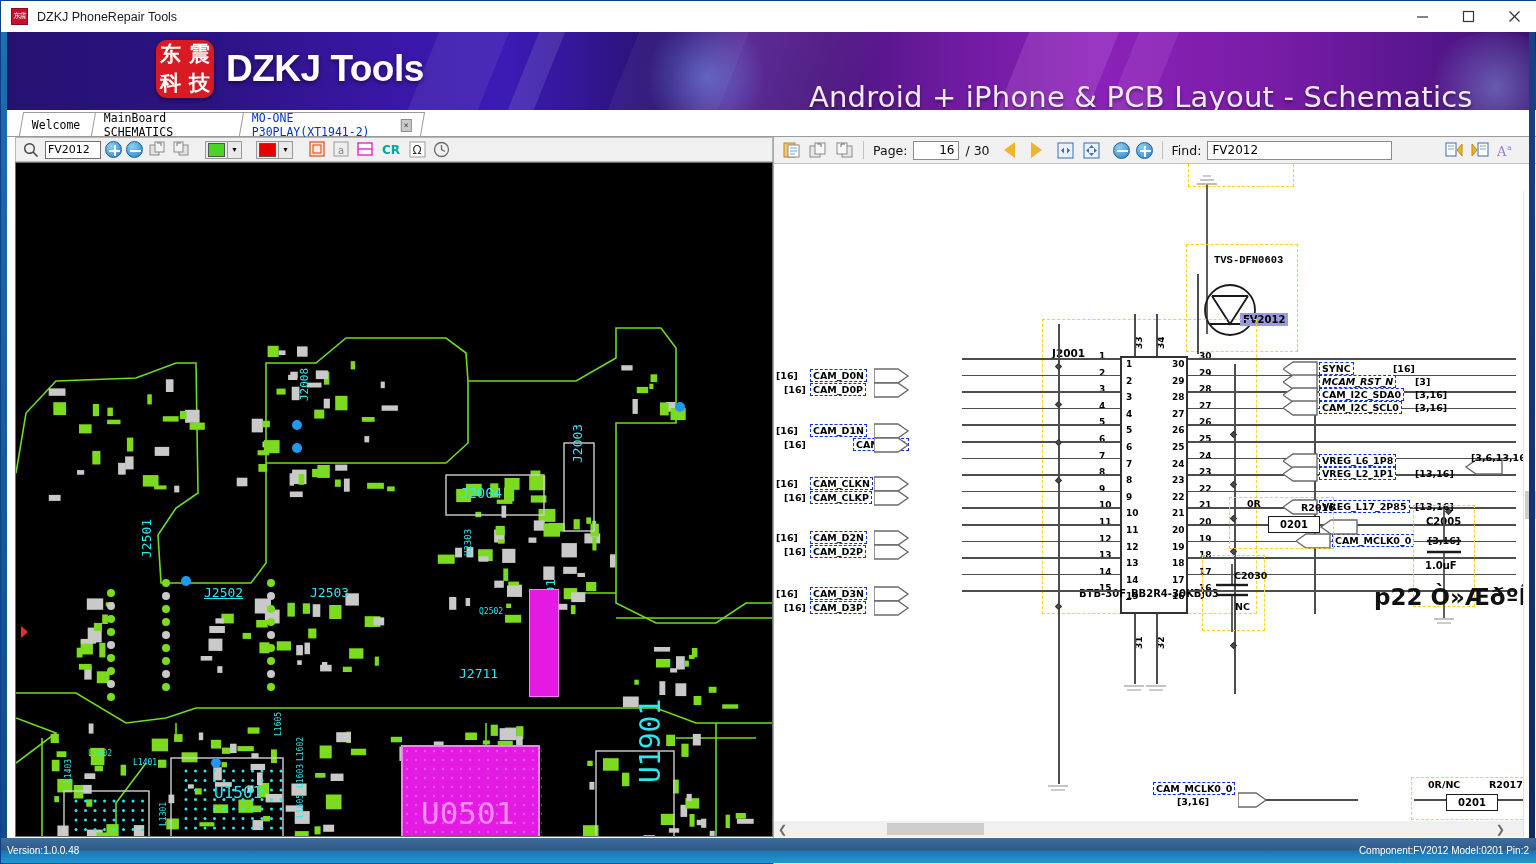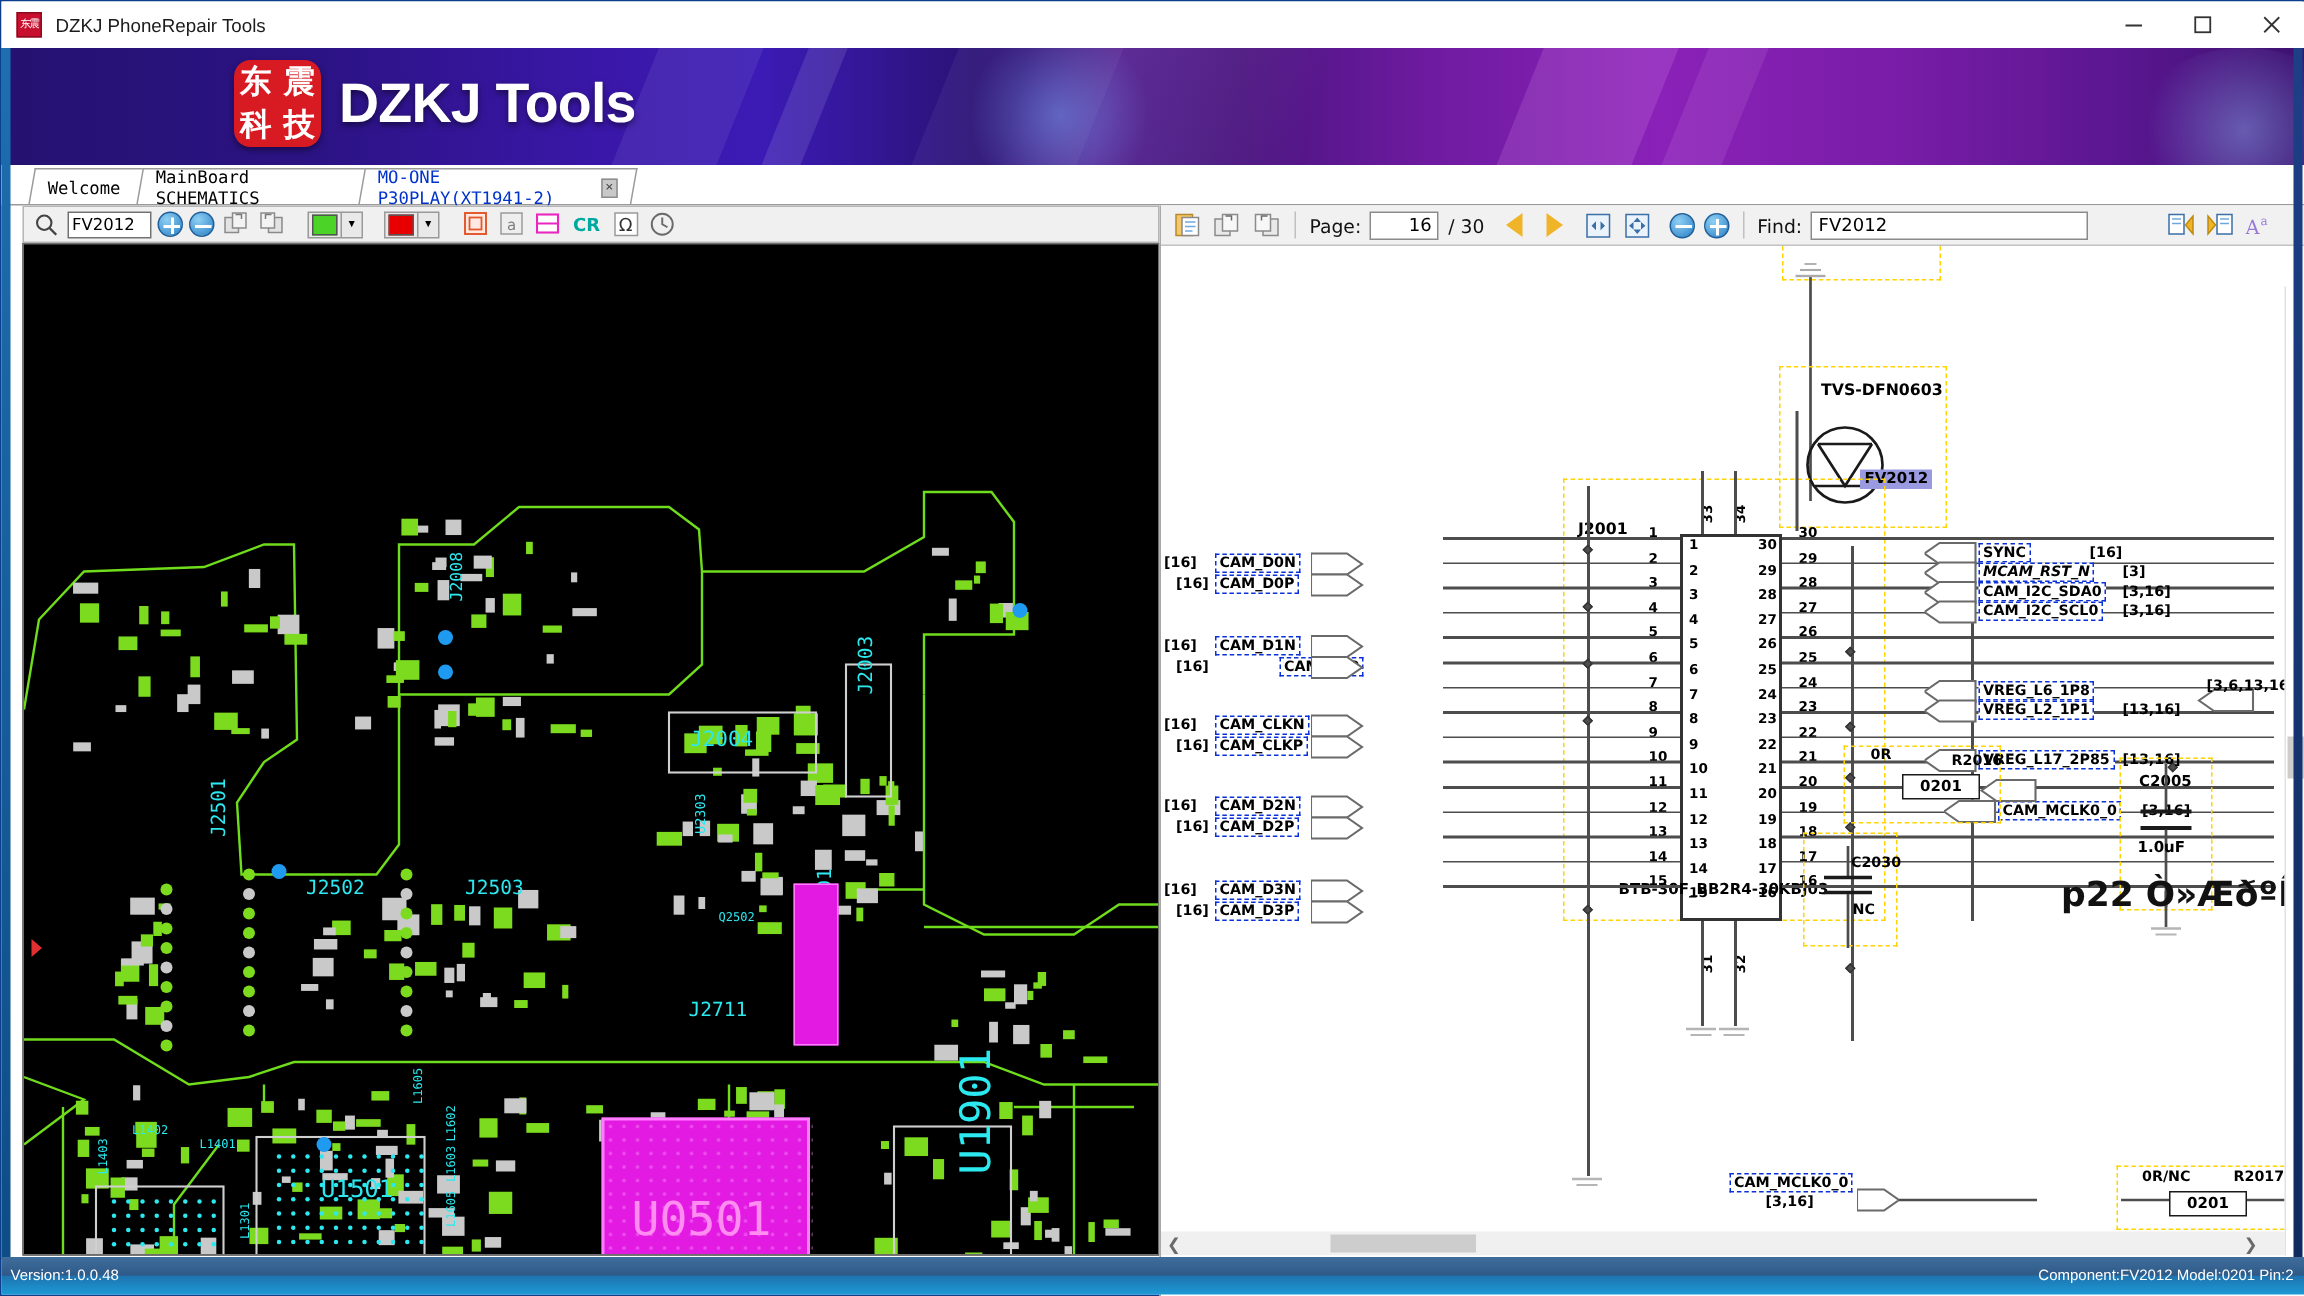--- a/index.html
+++ b/index.html
@@ -198,20 +198,21 @@
     <div class="glow" style="left:1420px;top:0px;width:150px;height:110px;background:radial-gradient(circle,rgba(150,200,255,0.40) 0%,rgba(60,90,200,0) 70%);"></div>
     <div id="logo-wrap">
       <div id="logo-mark">
         <span>东</span>
           <span>震</span>
           <span>科</span>
           <span>技</span>
       </div>
       <div id="logo-text">DZKJ Tools</div>
     </div>
+    <div id="banner-tag">Android + iPhone &amp; PCB Layout - Schematics</div>
   </div>
 
   <div id="tabstrip">
     <div class="tab" style="left:20px;width:78px;">
       <span>Welcome</span>
     </div>
     <div class="tab" style="left:92px;width:152px;">
       <span>MainBoard SCHEMATICS</span>
     </div>
     <div class="tab active" style="left:240px;width:182px;">
@@ -878,21 +879,21 @@
             <circle cx="664" cy="244" r="5" fill="#1e9bf0"></circle>
             <circle cx="281" cy="262" r="5" fill="#1e9bf0"></circle>
             <circle cx="281" cy="285" r="5" fill="#1e9bf0"></circle>
             <circle cx="170" cy="418" r="5" fill="#1e9bf0"></circle>
             <circle cx="200" cy="600" r="5" fill="#1e9bf0"></circle>
           </g>
       </svg>
 
       <div id="pcb-label-layer">
           <div class="lbl lblv" style="left: 123px; top: 395px; font-size: 13px;">J2501</div>
-          <div class="lbl" style="left: 188px; top: 422px; font-size: 13px;">J2502</div>
+          <div class="lbl" style="left: 188px; top: 422px; font-size: 13px; text-decoration: underline;">J2502</div>
           <div class="lbl" style="left: 294px; top: 422px; font-size: 13px;">J2503</div>
           <div class="lbl" style="left: 444px; top: 322px; font-size: 14px;">J2004</div>
           <div class="lbl lblv" style="left: 554px; top: 300px; font-size: 13px;">J2003</div>
           <div class="lbl lblv" style="left: 282px; top: 238px; font-size: 11px;">J2008</div>
           <div class="lbl lblv" style="left: 527px; top: 455px; font-size: 13px;">J2001</div>
           <div class="lbl" style="left: 443px; top: 503px; font-size: 13px; text-align: center;">J2711</div>
           <div class="lbl lblv" style="left: 447px; top: 393px; font-size: 9px;">U2303</div>
           <div class="lbl" style="left: 463px; top: 444px; font-size: 8px;">Q2502</div>
           <div class="lbl" style="left: 198px; top: 620px; font-size: 16px;">U1501</div>
           <div class="lbl" style="left: 78px; top: 650px; font-size: 15px; margin-top: 39px;">U1301</div>
@@ -1003,21 +1004,21 @@
 
         <div class="yellowbox" style="left:414px;top:-10px;width:106px;height:33px;"></div>
         <svg style="position:absolute;left:320px;top:0px;" width="180" height="200">
           <line x1="113" y1="20" x2="113" y2="170" stroke="#4d4d4d" stroke-width="1.8"></line>
           <line x1="103" y1="20" x2="123" y2="20" stroke="#aaa" stroke-width="1.6"></line>
           <line x1="106" y1="16" x2="120" y2="16" stroke="#aaa" stroke-width="1.4"></line>
           <line x1="109" y1="12" x2="117" y2="12" stroke="#aaa" stroke-width="1.2"></line>
         </svg>
 
         <div class="yellowbox" style="left:412px;top:80px;width:112px;height:108px;"></div>
-        <div class="sch-txt" style="left:440px;top:90px;font-size:10.5px;">TVS-DFN0603</div>
+        <div class="sch-txt" style="left:440px;top:90px;font-size:10.5px;font-family:Liberation Mono, monospace;">TVS-DFN0603</div>
         <svg style="position:absolute;left:412px;top:100px;" width="120" height="90">
           <circle cx="44" cy="46" r="25" fill="none" stroke="#1a1a1a" stroke-width="1.8"></circle>
           <line x1="26" y1="32" x2="62" y2="32" stroke="#1a1a1a" stroke-width="1.8"></line>
           <path d="M26 32 L44 60 L62 32" fill="none" stroke="#1a1a1a" stroke-width="1.8"></path>
           <line x1="24" y1="60" x2="64" y2="60" stroke="#1a1a1a" stroke-width="1.8"></line>
         </svg>
         <div class="hl-comp" style="left:466px;top:149px;">FV2012</div>
 
         <div class="yellowbox" style="left:268px;top:155px;width:215px;height:295px;"></div>
         <div class="sch-txt" style="left:278px;top:183px;font-size:10.5px;">J2001</div>

